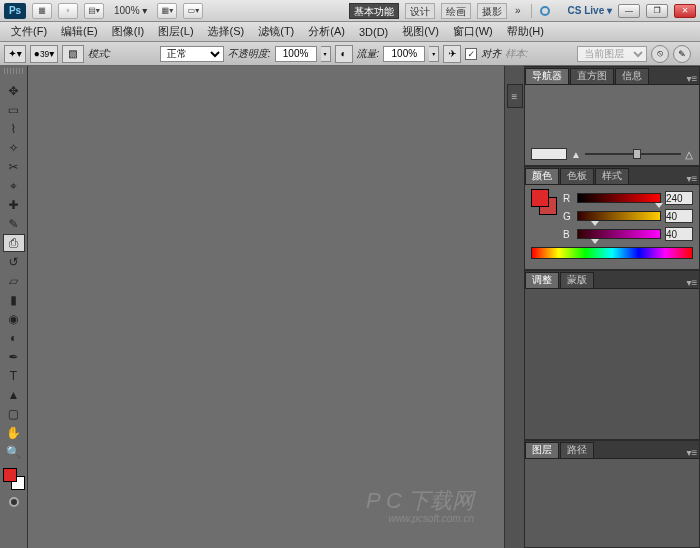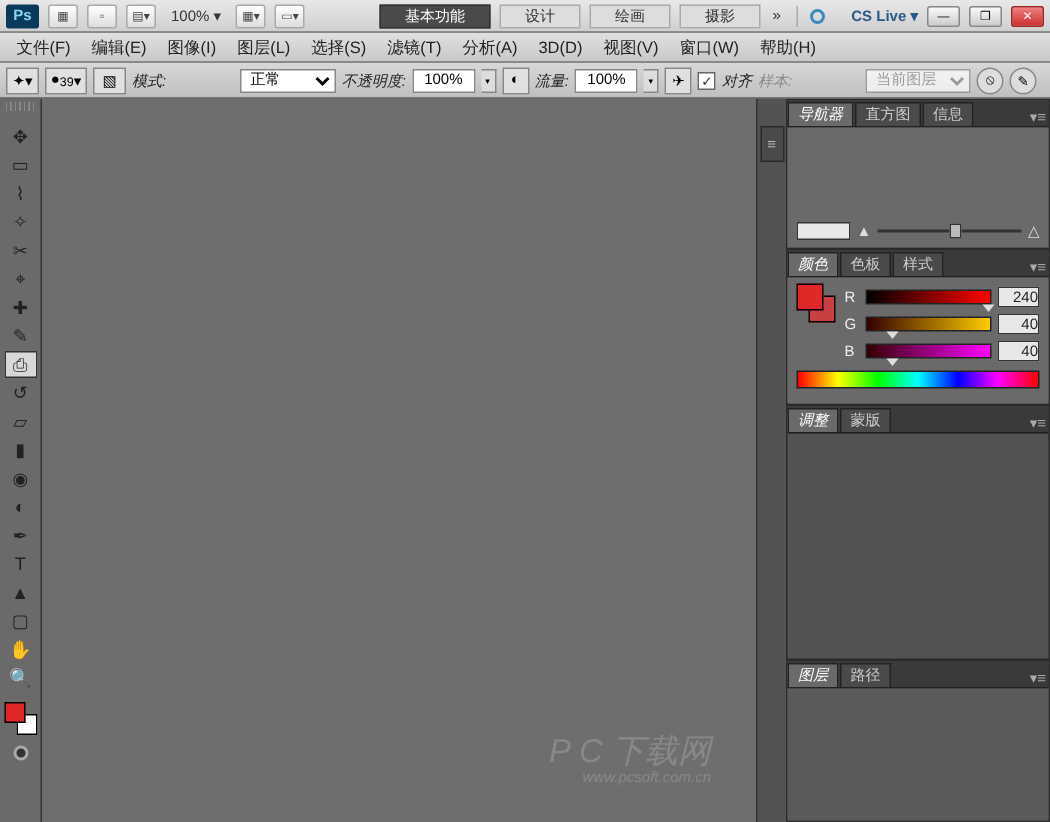--- a/index.html
+++ b/index.html
@@ -4,21 +4,21 @@
 <style>
 * { margin: 0; padding: 0; box-sizing: border-box; font-family: "Microsoft YaHei", Arial, sans-serif; }
 body { width: 700px; height: 548px; background: #535353; overflow: hidden; position: relative; font-size: 10px; }
 
 
 .appbar { height: 22px; background: linear-gradient(#e8e8e8,#cfcfcf); border-bottom: 1px solid #888; display: flex; align-items: center; gap: 6px; padding: 0 4px; }
 .ps-badge { width: 22px; height: 16px; background: #0a3a5a; color: #8cd4f7; font-weight: bold; font-size: 10px; display: flex; align-items: center; justify-content: center; border-radius: 2px; }
 .ab-btn { width: 20px; height: 16px; border: 1px solid #aaa; background: linear-gradient(#fff,#ddd); border-radius: 2px; display: flex; align-items: center; justify-content: center; font-size: 8px; color: #444; }
 .ab-zoom { font-size: 10px; color: #333; padding: 0 4px; }
 .ab-spacer { flex: 1; }
-.ws-tab { height: 16px; padding: 0 16px; font-size: 10px; line-height: 16px; color: #333; background: #ddd; border: 1px solid #aaa; }
+.ws-tab { height: 16px; padding: 0 4px; font-size: 10px; line-height: 16px; color: #333; background: #ddd; border: 1px solid #aaa; }
 .ws-tab.active { background: #4a4a4a; color: #fff; border-color: #333; }
 .ab-sep { width: 1px; height: 14px; background: #aaa; margin: 0 2px; }
 .cslive { color: #2a5a8a; font-size: 10px; display: flex; align-items: center; gap: 18px; font-weight: bold; }
 .cslive .ring { width: 10px; height: 10px; border: 2px solid #3a8ac0; border-radius: 50%; }
 .win-btn { width: 22px; height: 14px; border: 1px solid #888; background: linear-gradient(#fafafa,#ccc); border-radius: 2px; display: flex; align-items: center; justify-content: center; font-size: 8px; }
 .win-close { background: linear-gradient(#f08080,#cc3030); color: #fff; border-color: #a02020; }
 
 
 .menubar { height: 20px; background: linear-gradient(#e0e0e0,#c8c8c8); border-bottom: 1px solid #888; display: flex; align-items: center; padding: 0 4px; }
 .menu-item { font-size: 11px; color: #222; padding: 0 7px; cursor: default; }
@@ -48,39 +48,39 @@
 .watermark { position: absolute; right: 30px; bottom: 24px; color: rgba(255,255,255,0.18); font-size: 22px; font-style: italic; font-family: Georgia, serif; text-align: right; line-height: 1.1; }
 .watermark .sub { font-size: 10px; }
 
 .dockcol { width: 20px; background: #535353; display: flex; flex-direction: column; align-items: center; padding-top: 18px; gap: 4px; border-left: 1px solid #333; }
 .dock-ico { width: 16px; height: 24px; border: 1px solid #2a2a2a; background: #4a4a4a; display: flex; align-items: center; justify-content: center; color: #bbb; font-size: 10px; }
 
 .panels { width: 176px; background: #535353; display: flex; flex-direction: column; }
 .panel { border: 1px solid #2a2a2a; background: #535353; display: flex; flex-direction: column; }
 .p-tabs { height: 18px; background: #3a3a3a; display: flex; align-items: flex-end; border-bottom: 1px solid #222; }
 .p-tab { height: 16px; padding: 0 6px; font-size: 10px; color: #ccc; background: #4a4a4a; margin-right: 1px; border: 1px solid #222; border-bottom: none; }
-.p-tab.active { background: #6a6a6a; color: #fff; font-style: italic; }
+.p-tab.active { background: #6a6a6a; color: #fff; }
 .p-menu { margin-left: auto; width: 14px; color: #aaa; font-size: 10px; text-align: center; }
 .p-body { flex: 1; background: #6a6a6a; }
 
 .nav-body { height: 76px; background: #6a6a6a; position: relative; }
 .nav-ctrl { position: absolute; left: 6px; bottom: 4px; right: 6px; height: 14px; display: flex; align-items: center; gap: 4px; }
 .nav-field { width: 36px; height: 12px; border: 1px solid #333; background: #e8e8e8; }
 .nav-slider { flex: 1; height: 2px; background: #333; position: relative; }
 .nav-slider .thumb { position: absolute; left: 50%; top: -4px; width: 8px; height: 10px; background: #bbb; border: 1px solid #333; }
 
 .color-body { height: 82px; padding: 4px 6px; background: #6a6a6a; }
 .color-row { display: flex; align-items: center; height: 18px; gap: 4px; }
 .sw-big { width: 26px; height: 26px; position: relative; }
 .sw-big .a { position: absolute; top: 0; left: 0; width: 18px; height: 18px; background: #e02828; border: 1px solid #000; }
 .sw-big .b { position: absolute; bottom: 0; right: 0; width: 18px; height: 18px; background: #c84040; border: 1px solid #000; }
 .ch-label { width: 10px; color: #eee; font-size: 10px; }
 .ch-track { flex: 1; height: 10px; border: 1px solid #222; position: relative; }
 .ch-track .knob { position: absolute; top: 9px; width: 0; height: 0; border-left: 4px solid transparent; border-right: 4px solid transparent; border-top: 5px solid #ddd; }
-.ch-val { width: 28px; height: 14px; background: #e8e8e8; border: 1px solid #333; font-size: 10px; text-align: right; line-height: 13px; color: #222; }
+.ch-val { width: 28px; height: 14px; background: #e8e8e8; border: 1px solid #333; font-size: 10px; text-align: left; line-height: 13px; color: #222; }
 .spectrum { margin-top: 4px; height: 12px; background: linear-gradient(90deg, #f00,#ff0,#0f0,#0ff,#00f,#f0f,#f00); border: 1px solid #222; }
 
 .adj-body { padding: 4px 6px; color: #ddd; font-size: 11px; }
 .adj-msg { text-align: center; color: #ccc; font-size: 11px; margin-top: 40px; }
 
 .layer-body { flex: 1; background: #5a5a5a; }
 </style>
 </head>
 <body>
 

